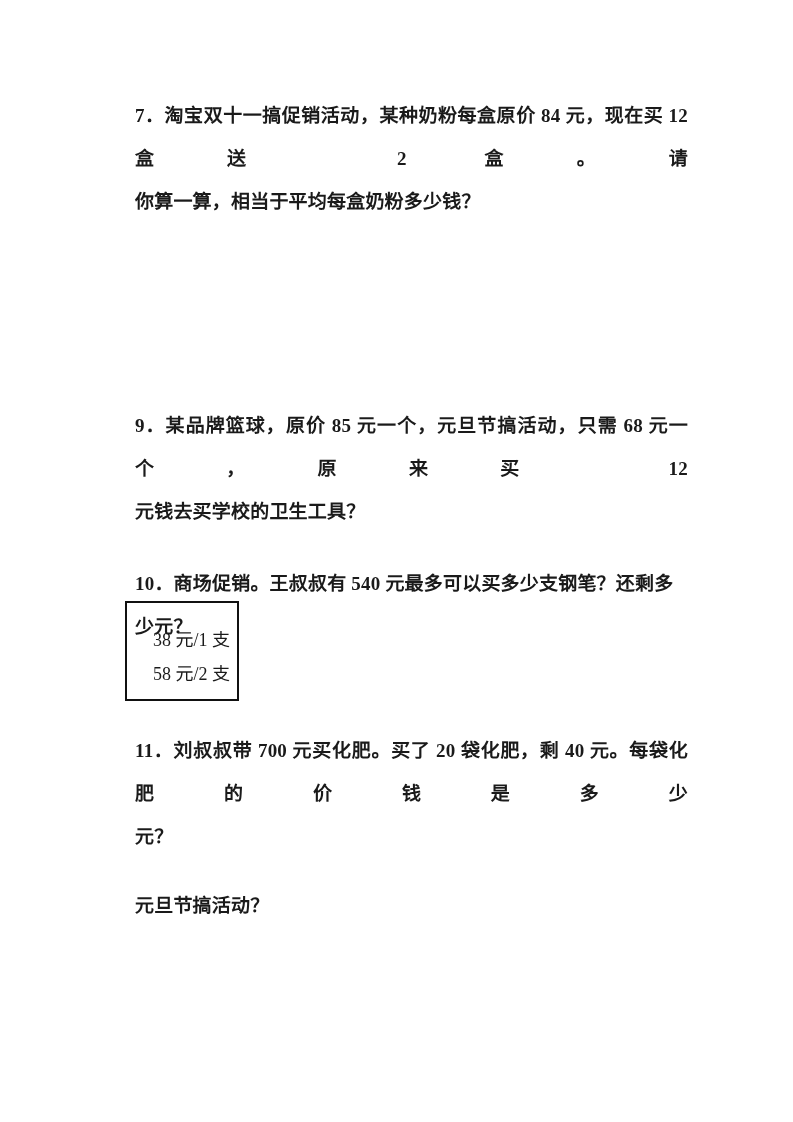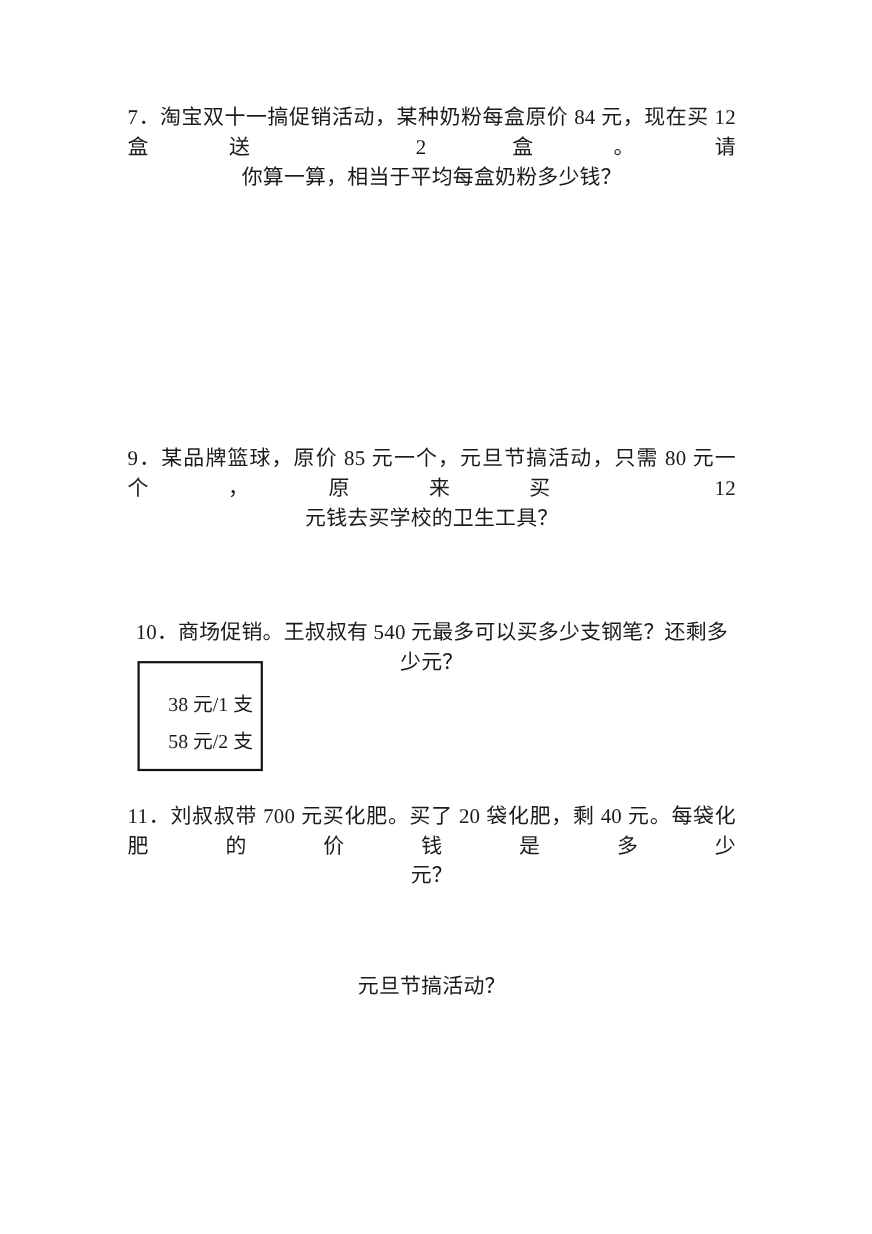--- a/index.html
+++ b/index.html
@@ -15,29 +15,29 @@
     color: #1a1a1a;
     overflow: hidden;
   }
   .page {
     position: absolute;
     inset: 0;
     background: #ffffff;
   }
   .q {
     position: absolute;
-    left: 116px;
+    left: 135px;
     width: 553px;
     font-size: 19px;
-    line-height: 27px;
+    line-height: 43px;
     letter-spacing: 0.2px;
+    font-weight: bold;
   }
   .q .line {
     white-space: normal;
-    text-align: center;
   }
   .q .line.just {
     text-align: justify;
     text-align-last: justify;
   }
   .pricebox {
     position: absolute;
     left: 125px;
     top: 601px;
     width: 114px;
@@ -54,21 +54,21 @@
 
 <div class="page">
 
   <div class="q" style="top:94px">
     <div class="line just">7．淘宝双十一搞促销活动，某种奶粉每盒原价 84 元，现在买 12 盒送 2 盒。请</div>
     <div class="line">你算一算，相当于平均每盒奶粉多少钱？</div>
   </div>
 
 
   <div class="q" style="top:404px">
-    <div class="line just">9．某品牌篮球，原价 85 元一个，元旦节搞活动，只需 80 元一个，原来买 12</div>
+    <div class="line just">9．某品牌篮球，原价 85 元一个，元旦节搞活动，只需 68 元一个，原来买 12</div>
     <div class="line">元钱去买学校的卫生工具？</div>
   </div>
 
   <div class="q" style="top:562px">
     <div class="line">10．商场促销。王叔叔有 540 元最多可以买多少支钢笔？还剩多少元？</div>
   </div>
 
   <div class="pricebox">
     <div class="line">38 元/1 支</div>
     <div class="line">58 元/2 支</div>

